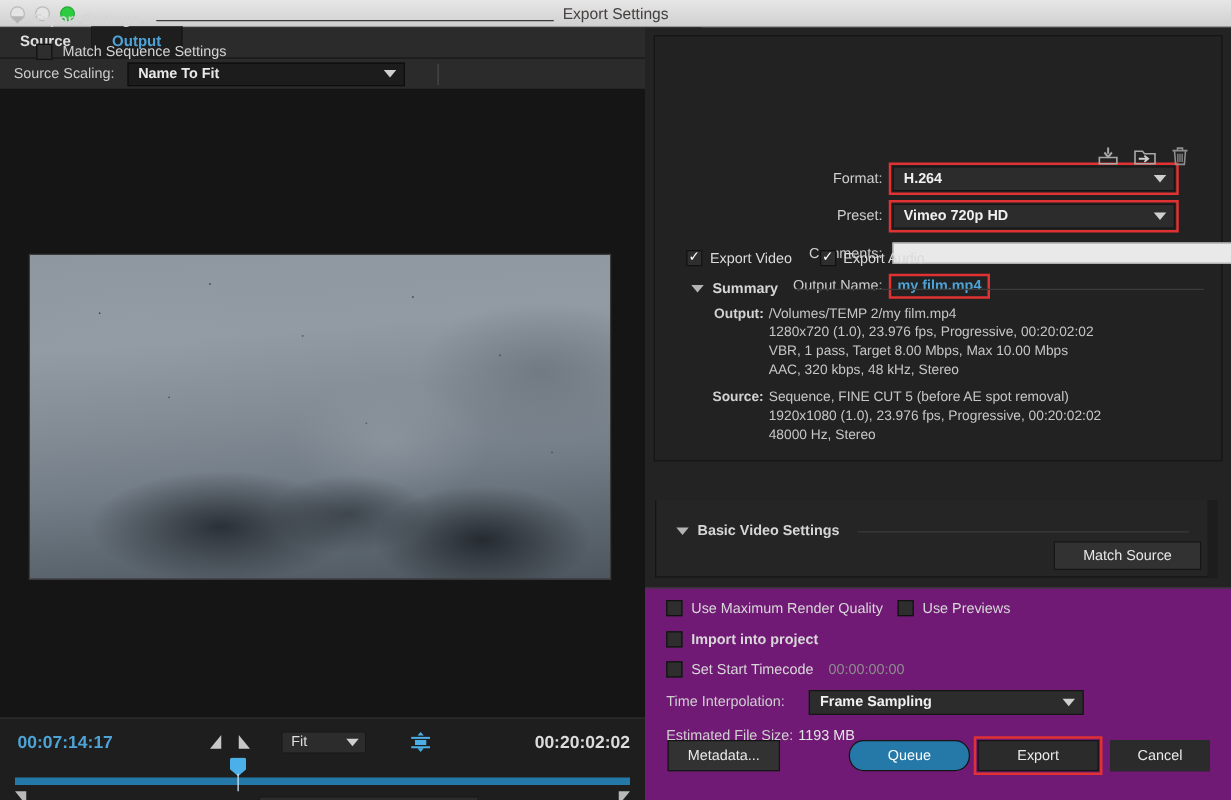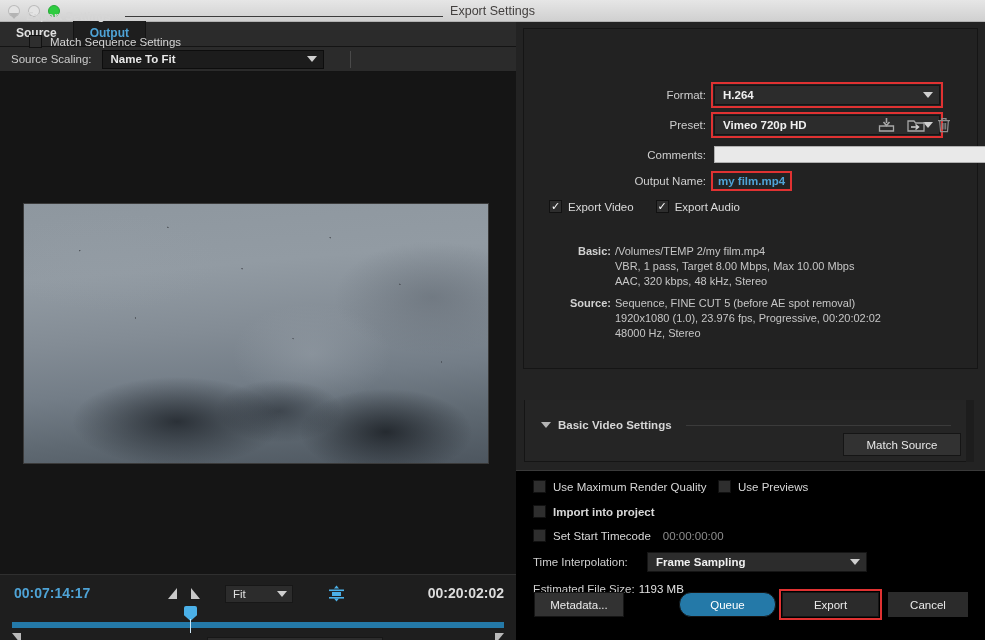--- a/index.html
+++ b/index.html
@@ -160,21 +160,21 @@
 
   .exp-hdr { position: absolute; left: 9px; top: 10px; width: 434px; }
   .chk {
     width: 13px; height: 13px; background: #2e2e2e; border: 1px solid #111;
     display: inline-flex; align-items: center; justify-content: center;
     color: #ffffff; font-size: 11px; line-height: 1; flex: none;
   }
   .msq { position: absolute; left: 29px; top: 35px; display: flex; align-items: center; gap: 8px; }
   .msq span { font-size: 11.5px; color: #d4d4d4; }
 
-  .frow { position: absolute; display: flex; align-items: center; }
+  .frow { position: absolute; display: flex; align-items: center; margin-top: 48px; }
   .flabel { font-size: 11.5px; color: #cfcfcf; text-align: right; }
   .fsel {
     height: 20px; background: #2c2c2c; border: 1px solid #151515;
     display: flex; align-items: center; justify-content: space-between;
     padding: 0 6px 0 8px; color: #f0f0f0; font-size: 11.5px; font-weight: bold;
   }
   .caret { width: 0; height: 0; border-left: 5px solid transparent;
     border-right: 5px solid transparent; border-top: 6px solid #cfcfcf; }
   .redbox { outline: 2px solid #e03232; outline-offset: 1px; }
 
@@ -227,21 +227,21 @@
     font-size: 11.5px; color: #e8e8e8;
   }
   .vscroll {
     position: absolute; left: 966px; top: 400px; width: 8px; height: 62px;
     background: #1d1d1d;
   }
 
   
   .bottom {
     position: absolute; left: 516px; top: 470px; width: 469px; height: 170px;
-    background: #000000; border-top: 1px solid #3a3a3a;
+    background: #701a75; border-top: 1px solid #3a3a3a;
   }
   .optrow { position: absolute; display: flex; align-items: center; gap: 7px; }
   .optrow .lbl { font-size: 11.5px; color: #d8d8d8; }
   .optrow .dim { font-size: 11.5px; color: #8d8d8d; margin-left: 5px; }
   .ti-label { position: absolute; left: 17px; top: 85px; font-size: 11.5px; color: #cfcfcf; }
   .ti-select {
     position: absolute; left: 131px; top: 81px; width: 220px; height: 20px;
     background: #2c2c2c; border: 1px solid #151515;
     display: flex; align-items: center; justify-content: space-between;
     padding: 0 6px 0 8px; color: #f0f0f0; font-size: 11.5px; font-weight: bold;
@@ -401,28 +401,37 @@
     <div class="item">
       <span class="chk">✓</span>
       <span class="lbl">Export Video</span>
     </div>
     <div class="item">
       <span class="chk">✓</span>
       <span class="lbl">Export Audio</span>
     </div>
   </div>
 
+  <div class="summary-hdr section-hdr">
+    <span class="disc"></span>
+    <span>Summary</span>
+    <span class="hdr-rule"></span>
+  </div>
 
   <div class="sumtbl">
     <table>
       <tbody>
           <tr>
-        <td class="k">Basic:</td>
+        <td class="k">Output:</td>
         <td>/Volumes/TEMP 2/my film.mp4</td>
       </tr>
+      <tr>
+            <td></td>
+            <td>1280x720 (1.0), 23.976 fps, Progressive, 00:20:02:02</td>
+          </tr>
       <tr>
             <td></td>
             <td>VBR, 1 pass, Target 8.00 Mbps, Max 10.00 Mbps</td>
           </tr>
       <tr>
             <td></td>
             <td>AAC, 320 kbps, 48 kHz, Stereo</td>
           </tr>
       <tr class="gap">
             <td></td>

